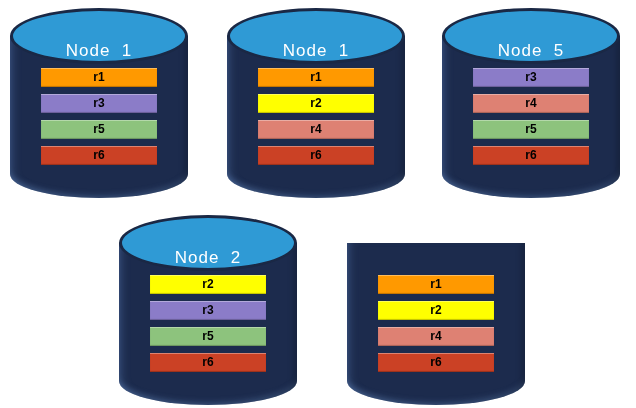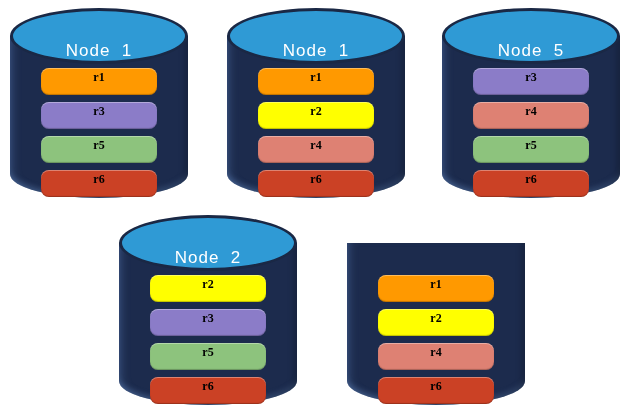--- a/index.html
+++ b/index.html
@@ -27,26 +27,25 @@
   }
   .node-title {
     color:#FFFFFF; font-size:17px; letter-spacing:1px;
     white-space:pre; margin-top:-2px;
   }
   .bars {
     position:absolute; top:60px; left:50%;
     transform:translateX(-50%); width:116px;
   }
   .bar {
-    height:27px; line-height:19px; margin-bottom:7px;
-    border-radius:8px; text-align:center;
+    height:19px; line-height:19px; margin-bottom:7px;
+    border-radius:0; text-align:center;
     font-size:12px; font-weight:bold; color:#000000;
     box-shadow: inset 0 1px 0 rgba(255,255,255,.35),
                 inset 0 -1px 1px rgba(0,0,0,.25);
-    font-family: Liberation Serif, serif;
   }
 </style>
 </head>
 <body>
 
 <div class="canvas">
 
   <div class="node" style="left:10px; top:8px;">
     <div class="cyl-body"></div>
     <div class="cyl-top">

